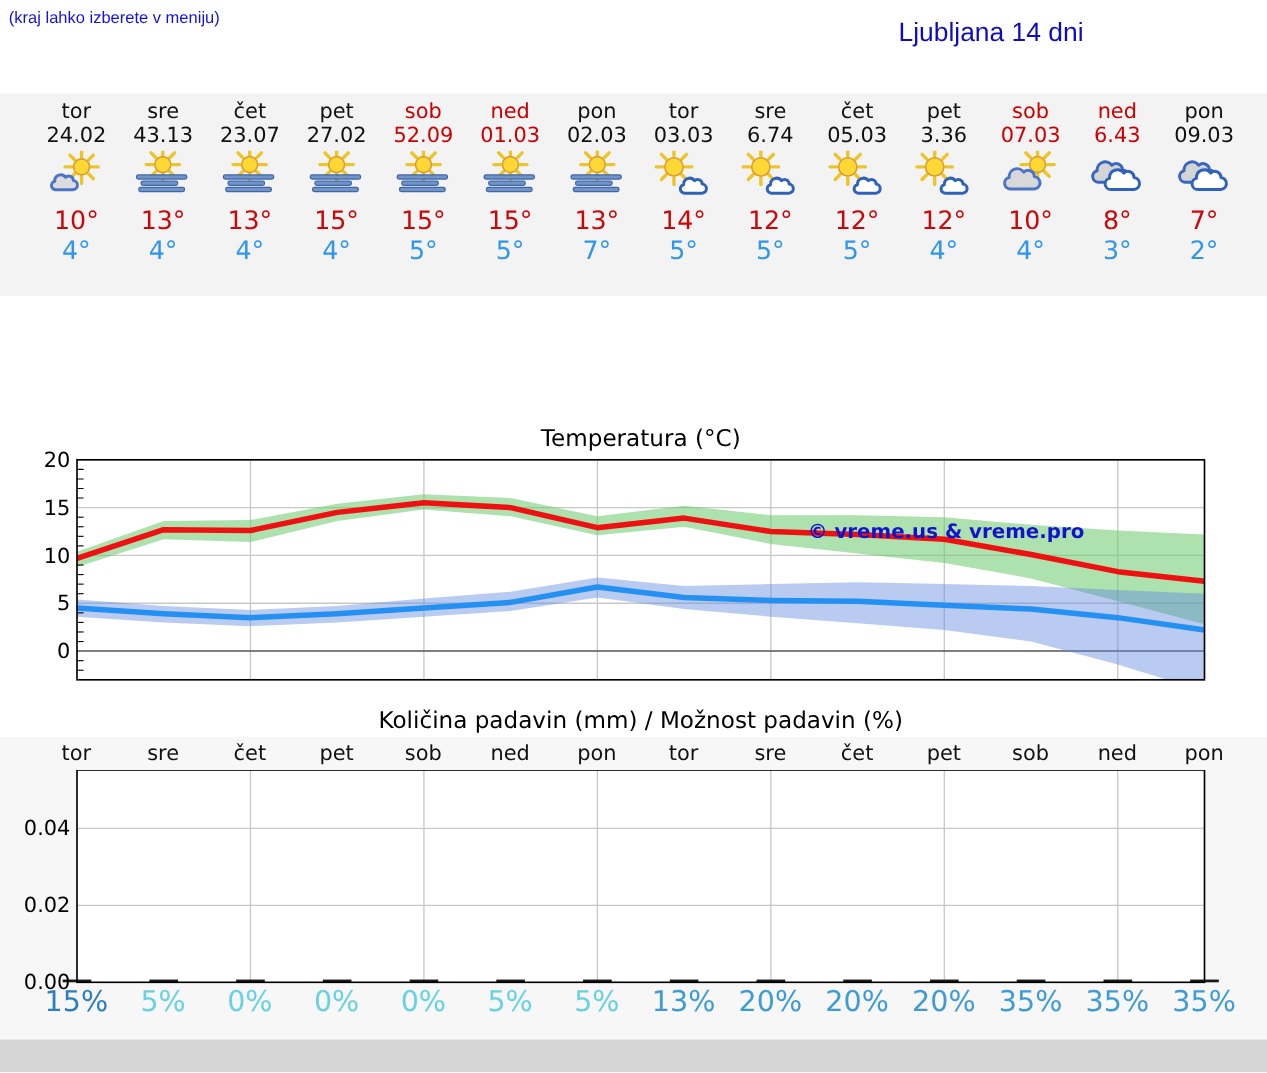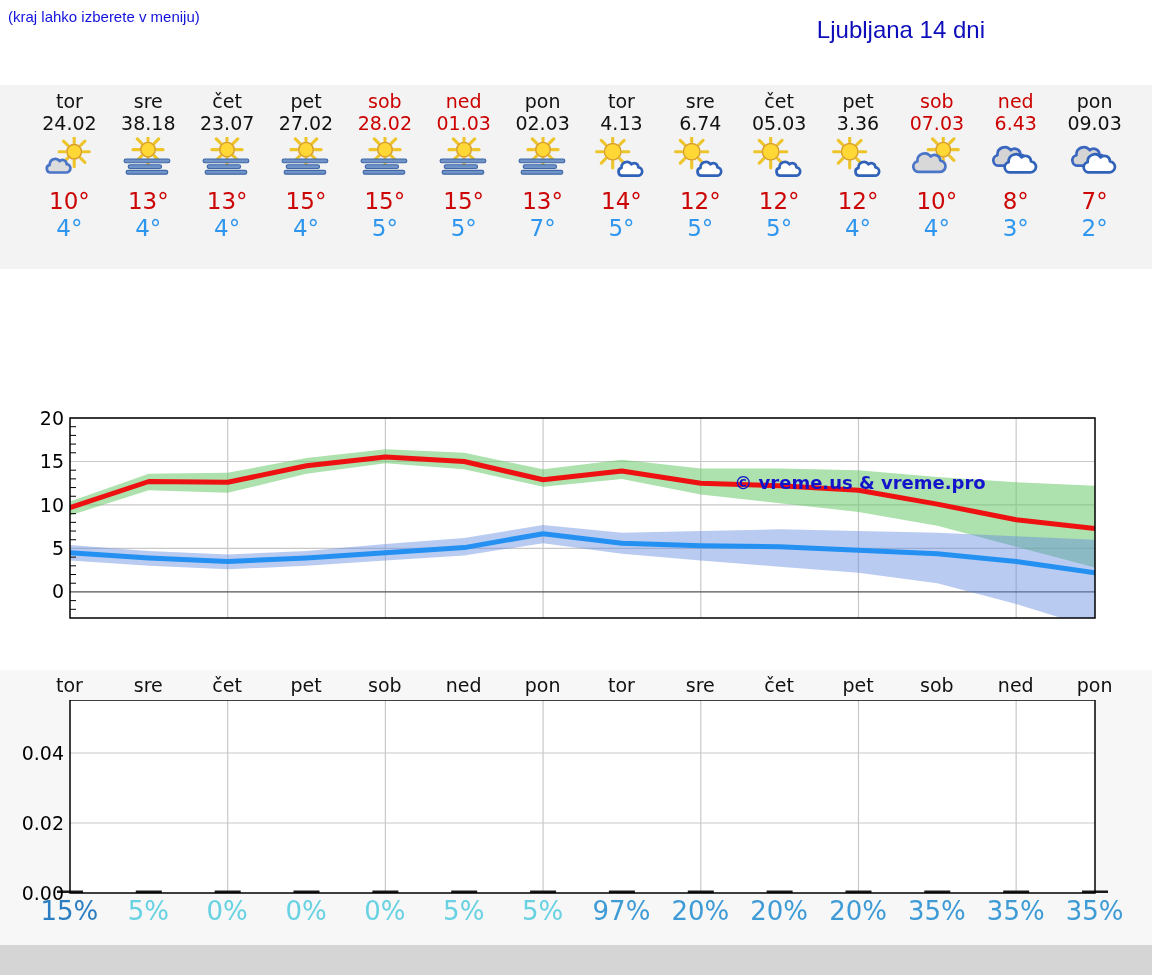--- a/index.html
+++ b/index.html
@@ -69,21 +69,21 @@
             </g>
             <g transform="translate(3,19) scale(0.5)">
               <path d="M11 30 a7.5 7.5 0 0 1 -2 -14.8 a10.5 10.5 0 0 1 19 -7 a8 8 0 0 1 13.5 5.8 a7.2 7.2 0 0 1 -1.5 16 z" fill="#dcdcdc" stroke="#4a74c8" stroke-width="5.20" stroke-linejoin="round"></path>
             </g>
           </svg></div>
         <div class="day-tmax">10°</div>
         <div class="day-tmin">4°</div>
       </div>
       <div class="day-col">
         <div class="day-name">sre</div>
-        <div class="day-date">38.18</div>
+        <div class="day-date">43.13</div>
         <div class="day-icon"><svg viewBox="0 0 52 42" xmlns="http://www.w3.org/2000/svg">
             <g>
               <line x1="26.0" y1="3.5" x2="26.0" y2="-2.5" stroke="#edc52a" stroke-width="3" stroke-linecap="round"></line>
               <line x1="32.0" y1="6.0" x2="36.3" y2="1.7" stroke="#edc52a" stroke-width="3" stroke-linecap="round"></line>
               <line x1="34.5" y1="12.0" x2="40.5" y2="12.0" stroke="#edc52a" stroke-width="3" stroke-linecap="round"></line>
               <line x1="32.0" y1="18.0" x2="36.3" y2="22.3" stroke="#edc52a" stroke-width="3" stroke-linecap="round"></line>
               <line x1="26.0" y1="20.5" x2="26.0" y2="26.5" stroke="#edc52a" stroke-width="3" stroke-linecap="round"></line>
               <line x1="20.0" y1="18.0" x2="15.7" y2="22.3" stroke="#edc52a" stroke-width="3" stroke-linecap="round"></line>
               <line x1="17.5" y1="12.0" x2="11.5" y2="12.0" stroke="#edc52a" stroke-width="3" stroke-linecap="round"></line>
               <line x1="20.0" y1="6.0" x2="15.7" y2="1.7" stroke="#edc52a" stroke-width="3" stroke-linecap="round"></line>
@@ -141,21 +141,21 @@
               <rect x="3" y="21" width="44" height="3.6" rx="1.6" fill="#7094c8" stroke="#3f66a6" stroke-width="1.1"></rect>
               <rect x="7" y="26.5" width="32" height="3.6" rx="1.6" fill="#7094c8" stroke="#3f66a6" stroke-width="1.1"></rect>
               <rect x="5" y="32" width="40" height="3.6" rx="1.6" fill="#7094c8" stroke="#3f66a6" stroke-width="1.1"></rect>
             </g>
           </svg></div>
         <div class="day-tmax">15°</div>
         <div class="day-tmin">4°</div>
       </div>
       <div class="day-col">
         <div class="day-name weekend">sob</div>
-        <div class="day-date weekend">28.02</div>
+        <div class="day-date weekend">52.09</div>
         <div class="day-icon"><svg viewBox="0 0 52 42" xmlns="http://www.w3.org/2000/svg">
             <g>
               <line x1="26.0" y1="3.5" x2="26.0" y2="-2.5" stroke="#edc52a" stroke-width="3" stroke-linecap="round"></line>
               <line x1="32.0" y1="6.0" x2="36.3" y2="1.7" stroke="#edc52a" stroke-width="3" stroke-linecap="round"></line>
               <line x1="34.5" y1="12.0" x2="40.5" y2="12.0" stroke="#edc52a" stroke-width="3" stroke-linecap="round"></line>
               <line x1="32.0" y1="18.0" x2="36.3" y2="22.3" stroke="#edc52a" stroke-width="3" stroke-linecap="round"></line>
               <line x1="26.0" y1="20.5" x2="26.0" y2="26.5" stroke="#edc52a" stroke-width="3" stroke-linecap="round"></line>
               <line x1="20.0" y1="18.0" x2="15.7" y2="22.3" stroke="#edc52a" stroke-width="3" stroke-linecap="round"></line>
               <line x1="17.5" y1="12.0" x2="11.5" y2="12.0" stroke="#edc52a" stroke-width="3" stroke-linecap="round"></line>
               <line x1="20.0" y1="6.0" x2="15.7" y2="1.7" stroke="#edc52a" stroke-width="3" stroke-linecap="round"></line>
@@ -213,21 +213,21 @@
               <rect x="3" y="21" width="44" height="3.6" rx="1.6" fill="#7094c8" stroke="#3f66a6" stroke-width="1.1"></rect>
               <rect x="7" y="26.5" width="32" height="3.6" rx="1.6" fill="#7094c8" stroke="#3f66a6" stroke-width="1.1"></rect>
               <rect x="5" y="32" width="40" height="3.6" rx="1.6" fill="#7094c8" stroke="#3f66a6" stroke-width="1.1"></rect>
             </g>
           </svg></div>
         <div class="day-tmax">13°</div>
         <div class="day-tmin">7°</div>
       </div>
       <div class="day-col">
         <div class="day-name">tor</div>
-        <div class="day-date">4.13</div>
+        <div class="day-date">03.03</div>
         <div class="day-icon"><svg viewBox="0 0 52 42" xmlns="http://www.w3.org/2000/svg">
             <g>
               <line x1="18.0" y1="4.5" x2="18.0" y2="-1.5" stroke="#edc52a" stroke-width="3" stroke-linecap="round"></line>
               <line x1="24.7" y1="7.3" x2="29.0" y2="3.0" stroke="#edc52a" stroke-width="3" stroke-linecap="round"></line>
               <line x1="27.5" y1="14.0" x2="33.5" y2="14.0" stroke="#edc52a" stroke-width="3" stroke-linecap="round"></line>
               <line x1="24.7" y1="20.7" x2="29.0" y2="25.0" stroke="#edc52a" stroke-width="3" stroke-linecap="round"></line>
               <line x1="18.0" y1="23.5" x2="18.0" y2="29.5" stroke="#edc52a" stroke-width="3" stroke-linecap="round"></line>
               <line x1="11.3" y1="20.7" x2="7.0" y2="25.0" stroke="#edc52a" stroke-width="3" stroke-linecap="round"></line>
               <line x1="8.5" y1="14.0" x2="2.5" y2="14.0" stroke="#edc52a" stroke-width="3" stroke-linecap="round"></line>
               <line x1="11.3" y1="7.3" x2="7.0" y2="3.0" stroke="#edc52a" stroke-width="3" stroke-linecap="round"></line>
@@ -351,20 +351,21 @@
             </g>
             <g transform="translate(13,14) scale(0.66)">
               <path d="M11 30 a7.5 7.5 0 0 1 -2 -14.8 a10.5 10.5 0 0 1 19 -7 a8 8 0 0 1 13.5 5.8 a7.2 7.2 0 0 1 -1.5 16 z" fill="#ffffff" stroke="#2f62b8" stroke-width="3.94" stroke-linejoin="round"></path>
             </g>
           </svg></div>
         <div class="day-tmax">7°</div>
         <div class="day-tmin">2°</div>
       </div>
     </div>
 
+  <div class="chart-title t1">Temperatura (°C)</div>
   <svg id="temp-svg" width="1152" height="235">
       <clipPath id="tclip">
         <rect x="70" y="13" width="1025" height="200"></rect>
       </clipPath>
       <rect x="70" y="13" width="1025" height="200" fill="#ffffff"></rect>
       <g>
         <line x1="227.69230769230768" y1="13" x2="227.69230769230768" y2="213" stroke="#c8c8c8" stroke-width="1.2"></line>
         <line x1="385.38461538461536" y1="13" x2="385.38461538461536" y2="213" stroke="#c8c8c8" stroke-width="1.2"></line>
         <line x1="543.0769230769231" y1="13" x2="543.0769230769231" y2="213" stroke="#c8c8c8" stroke-width="1.2"></line>
         <line x1="700.7692307692307" y1="13" x2="700.7692307692307" y2="213" stroke="#c8c8c8" stroke-width="1.2"></line>
@@ -405,20 +406,21 @@
         <text x="64" y="193.4" text-anchor="end" font-family="DejaVu Sans, sans-serif" font-size="19" fill="#000">0</text>
         <text x="64" y="149.9" text-anchor="end" font-family="DejaVu Sans, sans-serif" font-size="19" fill="#000">5</text>
         <text x="64" y="106.5" text-anchor="end" font-family="DejaVu Sans, sans-serif" font-size="19" fill="#000">10</text>
         <text x="64" y="63.0" text-anchor="end" font-family="DejaVu Sans, sans-serif" font-size="19" fill="#000">15</text>
         <text x="64" y="19.5" text-anchor="end" font-family="DejaVu Sans, sans-serif" font-size="19" fill="#000">20</text>
       </g>
       <rect x="70" y="13" width="1025" height="200" fill="none" stroke="#000" stroke-width="1.5"></rect>
     </svg>
 
   <div class="precip-bg"></div>
+  <div class="chart-title t2">Količina padavin (mm) / Možnost padavin (%)</div>
   <div id="precip-days" class="row-days">
       <div class="p-day">tor</div>
       <div class="p-day">sre</div>
       <div class="p-day">čet</div>
       <div class="p-day">pet</div>
       <div class="p-day">sob</div>
       <div class="p-day">ned</div>
       <div class="p-day">pon</div>
       <div class="p-day">tor</div>
       <div class="p-day">sre</div>
@@ -464,21 +466,21 @@
       <rect x="70" y="0" width="1025" height="193" fill="none" stroke="#000" stroke-width="1.5"></rect>
     </svg>
   <div id="pop-row" class="row-pops">
       <div class="pop dark">15%</div>
       <div class="pop light">5%</div>
       <div class="pop light">0%</div>
       <div class="pop light">0%</div>
       <div class="pop light">0%</div>
       <div class="pop light">5%</div>
       <div class="pop light">5%</div>
-      <div class="pop mid">97%</div>
+      <div class="pop mid">13%</div>
       <div class="pop mid">20%</div>
       <div class="pop mid">20%</div>
       <div class="pop mid">20%</div>
       <div class="pop mid">35%</div>
       <div class="pop mid">35%</div>
       <div class="pop mid">35%</div>
     </div>
 
   <div class="footer"></div>
 </div>

